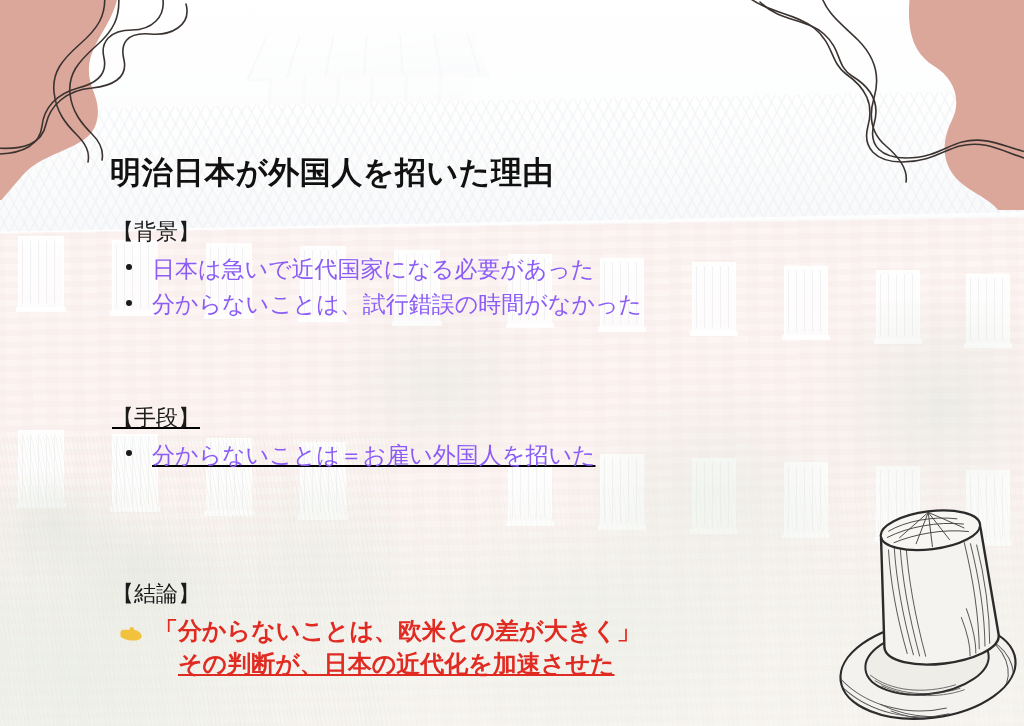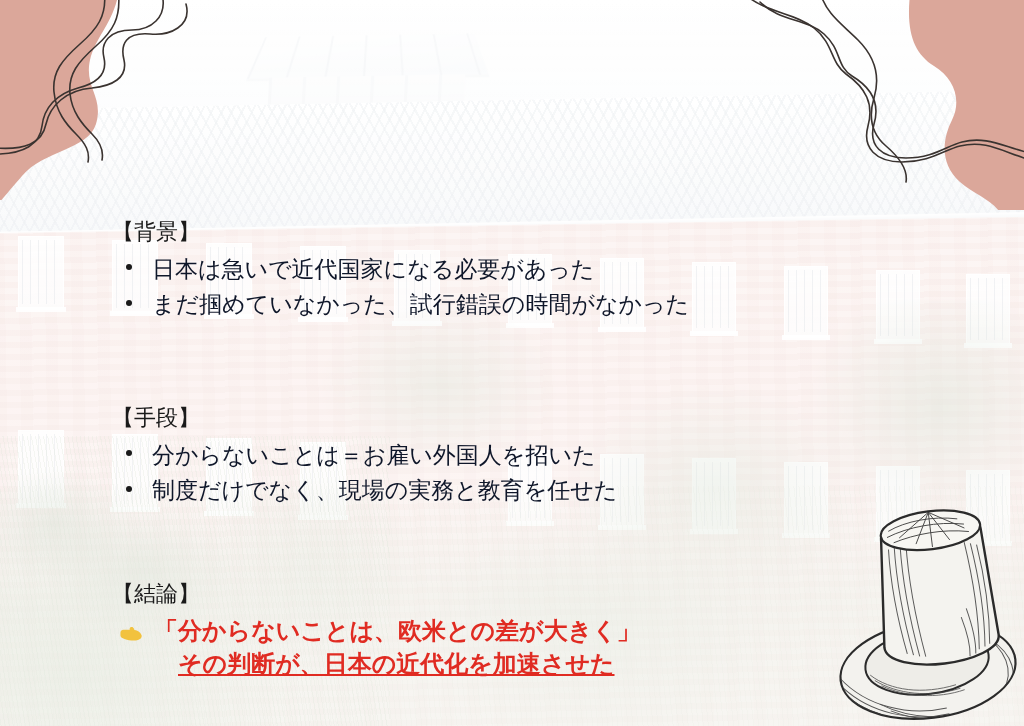--- a/index.html
+++ b/index.html
@@ -187,33 +187,33 @@
   .bullets {
     list-style: none;
     margin: 6px 0 0 0;
     padding: 0;
   }
   .bullets li {
     position: relative;
     padding-left: 40px;
     font-size: 23px;
     line-height: 1.53;
-    color: #0f172a;
+    color: #8b5cf6;
     white-space: nowrap;
   }
   .bullets li .dot {
     position: absolute;
     left: 14px; top: .56em;
     width: 6px; height: 6px;
     border-radius: 50%;
     background: #1a1a1a;
   }
 
   .sec-bg { top: 218px; }
-  .sec-means { top: 404px; }
+  .sec-means { top: 404px; text-decoration: underline; }
   .sec-concl { top: 580px; }
 
   .concl-line {
     display: flex;
     align-items: flex-start;
     margin-top: 6px;
   }
   .hand-icon {
     width: 26px; height: 26px;
     flex: 0 0 26px;
@@ -382,45 +382,42 @@
           <path d="M 102 20 L 86 50"></path>
           <path d="M 102 20 L 102 55"></path>
           <path d="M 102 20 L 120 50"></path>
           <path d="M 102 20 L 70 42"></path>
           <path d="M 102 20 L 136 40"></path>
         </g>
       </g>
     </g>
   </svg>
 
+  <div class="title">明治日本が外国人を招いた理由</div>
 
   <div class="section sec-bg">
     <div class="sec-label">【背景】</div>
     <ul class="bullets">
       <li>
         <span class="dot"></span>
         <span>日本は急いで近代国家になる必要があった</span>
       </li>
       <li>
         <span class="dot"></span>
-        <span>まだ掴めていなかった、試行錯誤の時間がなかった</span>
+        <span>分からないことは、試行錯誤の時間がなかった</span>
       </li>
     </ul>
   </div>
 
   <div class="section sec-means">
     <div class="sec-label">【手段】</div>
     <ul class="bullets">
       <li>
         <span class="dot"></span>
         <span>分からないことは＝お雇い外国人を招いた</span>
-      </li>
-      <li>
-        <span class="dot"></span>
-        <span>制度だけでなく、現場の実務と教育を任せた</span>
       </li>
     </ul>
   </div>
 
   <div class="section sec-concl">
     <div class="sec-label">【結論】</div>
     <div class="concl-line">
       <svg class="hand-icon" viewBox="0 0 32 32">
         <path d="M 3 14.5 C 3 12.4 4.7 10.8 6.8 10.8 L 14.5 10.8
                  C 14.0 9.4 14.6 7.9 16.0 7.4 C 17.5 6.9 19.0 7.7 19.5 9.1

